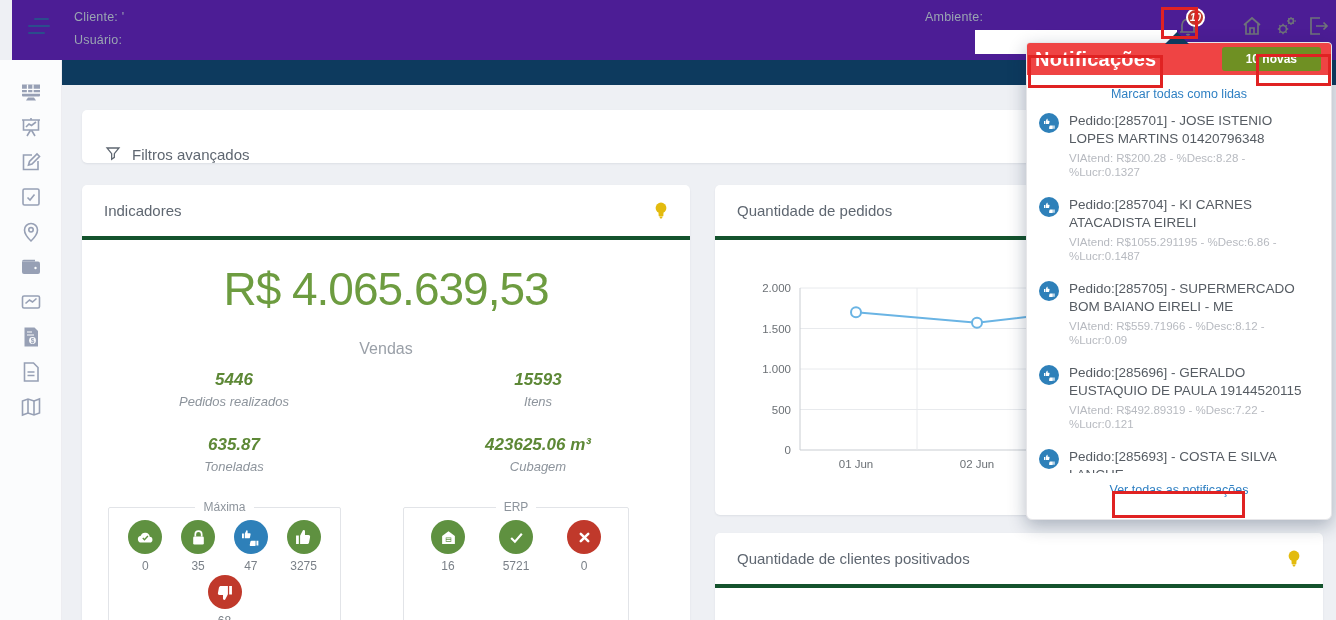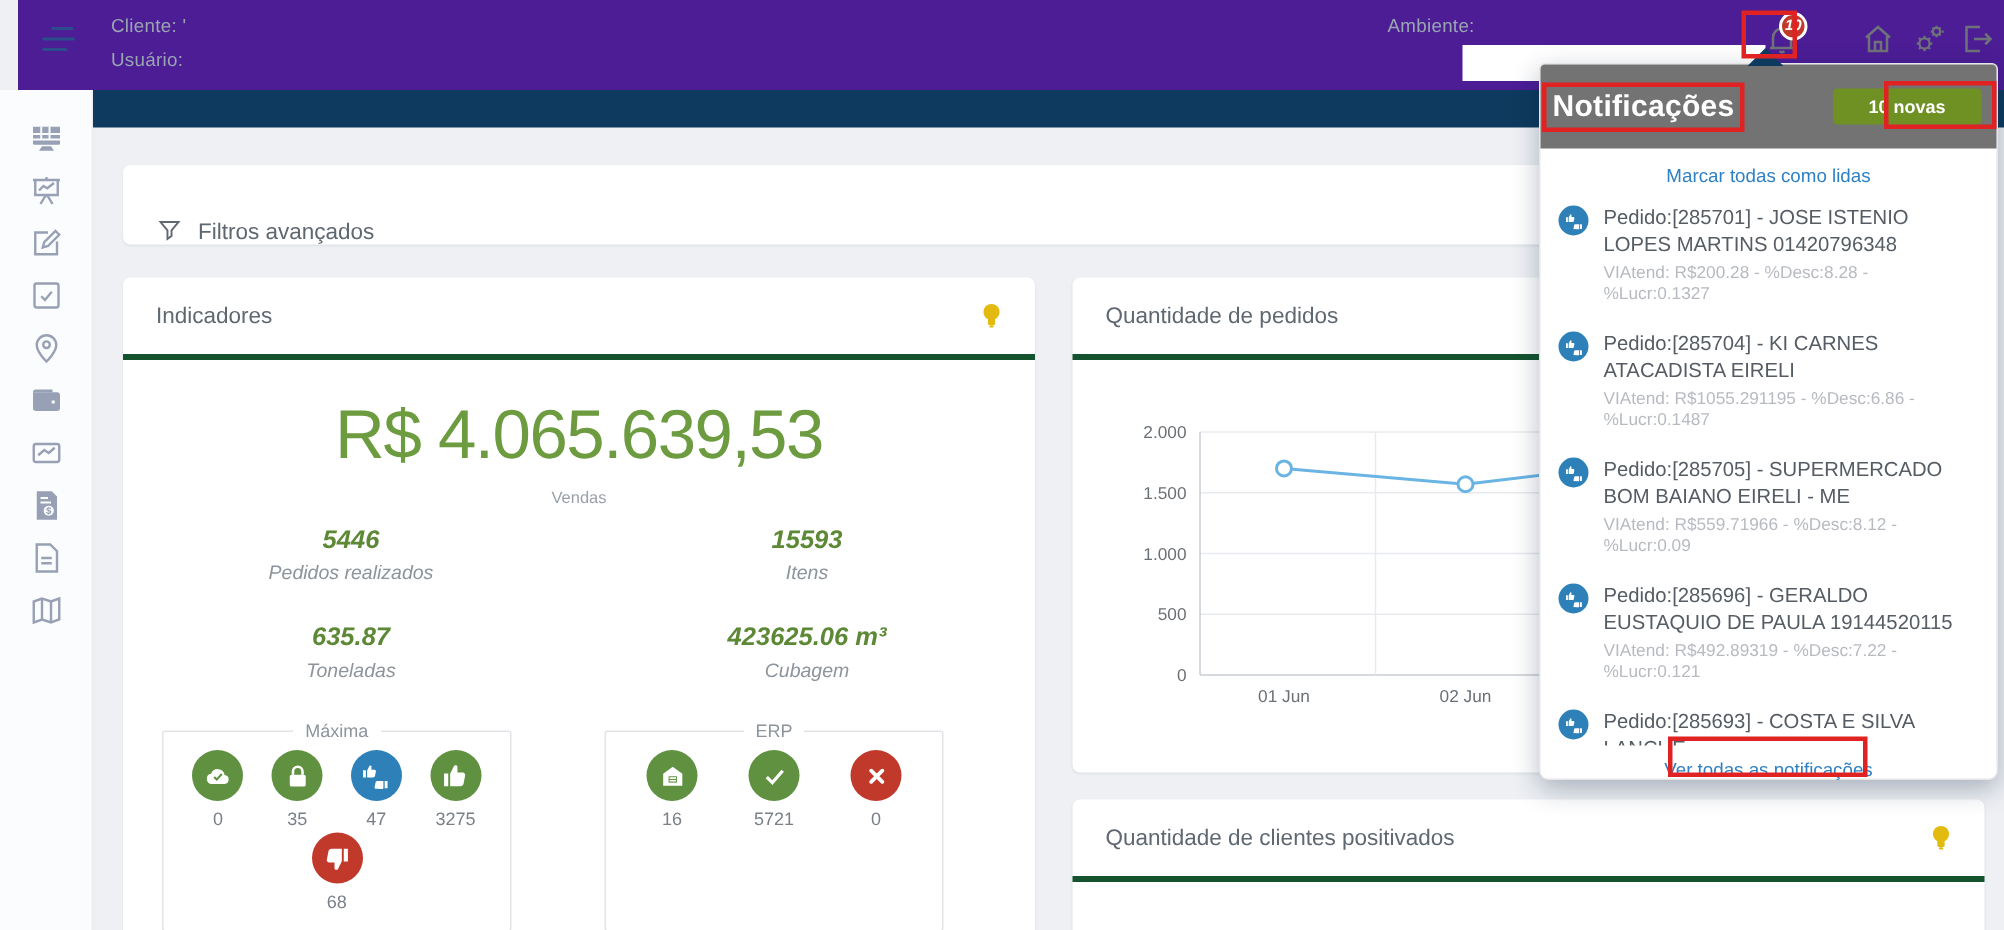--- a/index.html
+++ b/index.html
@@ -47,21 +47,21 @@
   .col-right { width:608px; margin-left:25px; }
 
   .card-header { height:55px; display:flex; align-items:center; justify-content:space-between;
     padding:0 22px; border-bottom:4px solid #14532d; }
   .card-title { font-size:15px; color:#5f6771; }
   .bulb { width:14px; height:20px; color:#e3bb0e; cursor:pointer; }
 
   
   .indicadores { width:608px; height:560px; }
   .big-value { margin-top:22px; text-align:center; font-size:46px; color:#6d9c40; letter-spacing:-1px; }
-  .big-label { margin-top:10px; text-align:center; font-size:11px; color:#9aa0a8; }
+  .big-label { margin-top:24px; text-align:center; font-size:16px; color:#9aa0a8; }
   .stats-grid { display:grid; grid-template-columns:1fr 1fr; margin-top:12px; row-gap:26px; }
   .stat { text-align:center;font-style:italic; }
   .stat-value { font-size:17px; font-weight:bold; color:#5d8836; }
   .stat-label { font-size:13px; color:#8d949c; margin-top:4px; }
   .fieldsets { display:flex; margin:26px 0 0 26px; gap:62px; }
   fieldset { border:1px solid #e2e4e8; border-radius:2px; padding:2px 10px 12px 10px; }
   fieldset legend { font-size:12px; color:#8d949c; padding:0 8px; text-align:center; }
   .fs-maxima { width:233px; }
   .fs-erp { width:226px; }
   .icon-row { display:flex; justify-content:space-around; margin-top:4px; }
@@ -79,21 +79,21 @@
   .chart-wrap { padding-top:0; }
 
   
   .positivados { width:608px; height:120px; margin-top:18px; }
 
   
   .notif-panel { position:absolute; left:1026px; top:42px; width:306px; height:478px; background:#fff;
     border-radius:4px 4px 6px 6px; box-shadow:0 6px 18px rgba(10,30,60,.30); z-index:20; border:1px solid #e6e6e9; }
   .notif-pointer { position:absolute; left:138px; top:-11px; width:0; height:0;
     border-left:12px solid transparent; border-right:12px solid transparent; border-bottom:12px solid #0d3a5e; }
-  .notif-header { height:56px; background:#737373; border-radius:3px 3px 0 0; display:flex;
+  .notif-header { height:32px; background:#ef4444; border-radius:3px 3px 0 0; display:flex;
     align-items:center; justify-content:space-between; padding:0 10px 0 8px; }
   .notif-title { color:#fff; font-size:20px; font-weight:bold; letter-spacing:.2px; }
   .notif-badge { background:#6f9023; color:#fff; font-size:12px; font-weight:bold; padding:5px 24px; border-radius:3px; cursor:pointer; }
   .notif-body { height:398px; overflow:hidden; padding:0 12px; }
   .mark-all { text-align:center; padding:9px 0 10px; }
   .link { color:#2f80c3; font-size:12.5px; cursor:pointer; text-decoration:none; }
   .notif-item { display:flex; margin-bottom:17px; cursor:pointer; }
   .notif-ico { flex:0 0 auto; width:20px; height:20px; border-radius:50%; background:#2e80b9;
     display:flex; align-items:center; justify-content:center; margin-right:10px; margin-top:1px; }
   .notif-ico svg { width:11px; height:11px; color:#fff; }

